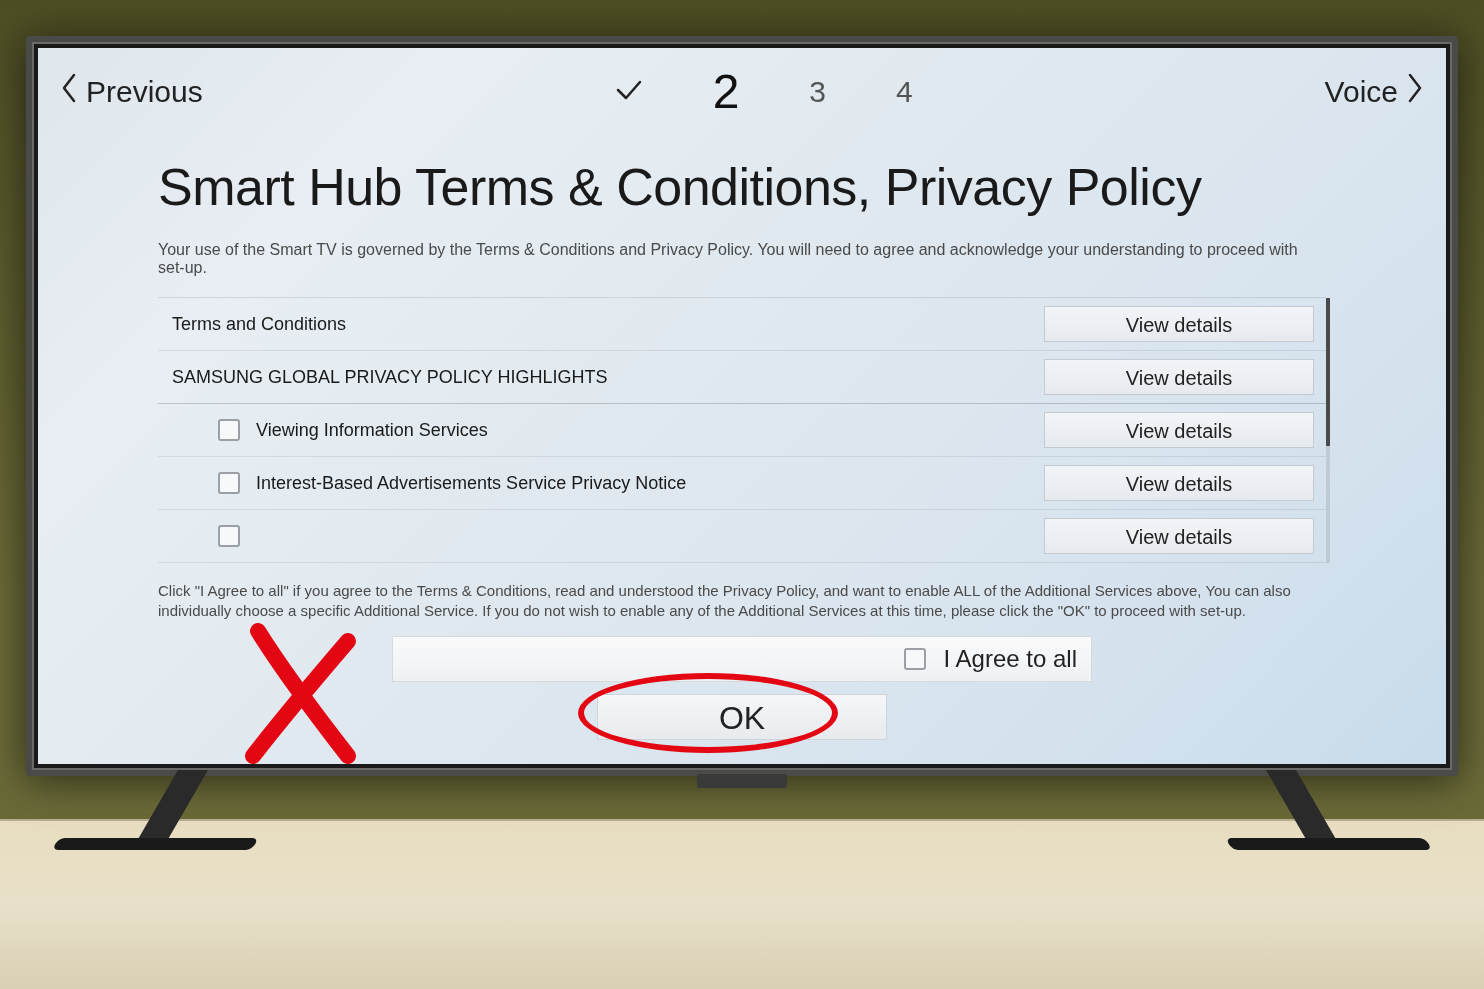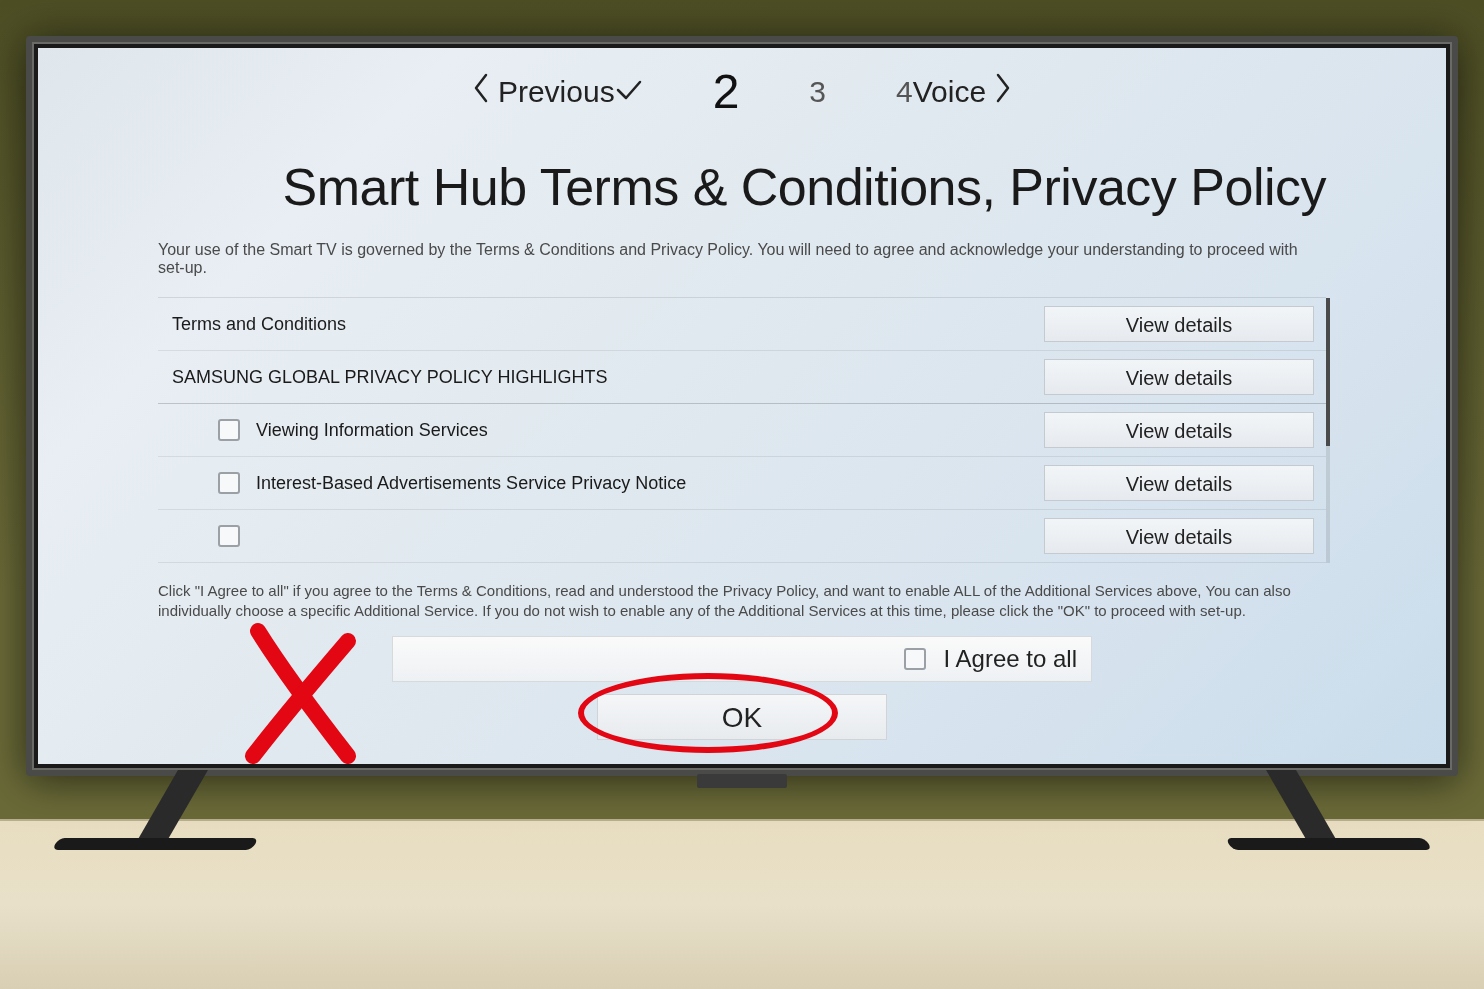--- a/index.html
+++ b/index.html
@@ -38,34 +38,34 @@
   }
   .screen {
     position: absolute; inset: 6px;
     background: linear-gradient(135deg, #dfe6ec 0%, #e8eef3 20%, #dfe8ef 50%, #d5e2ee 80%, #c8dceb 100%);
     overflow: hidden;
     color: #2a2a2a;
   }
 
   
   .topbar {
-    display: flex; align-items: center; justify-content: center;
+    display: flex; align-items: center; justify-content: space-between;
     padding: 16px 22px 8px 22px;
     font-size: 30px;
     color: #222;
   }
   .nav-btn { display: flex; align-items: center; gap: 8px; cursor: pointer; }
   .stepper { display: flex; align-items: center; gap: 70px; font-size: 30px; color: #555; }
   .stepper .current { font-size: 48px; font-weight: 400; color: #111; }
   .chev { display: inline-block; }
 
   
   .content { padding: 30px 120px 0 120px; }
   .title {
-    text-align: right; font-size: 52px; font-weight: 400; color: #1a1a1a;
+    text-align: left; font-size: 52px; font-weight: 400; color: #1a1a1a;
     letter-spacing: -0.5px;
   }
   .subtitle {
     margin-top: 24px; font-size: 16px; color: #4a4a4a; text-align: left;
   }
 
   .list-wrap {
     position: relative;
     margin-top: 20px;
     border-top: 1px solid rgba(0,0,0,0.1);
@@ -110,21 +110,21 @@
     padding: 8px 14px;
     display: flex; align-items: center; gap: 18px;
     font-size: 24px; color: #222; justify-content: flex-end;
   }
 
   .ok-btn {
     margin: 12px auto 0 auto; display: block;
     width: 290px; height: 46px; line-height: 46px; text-align: center;
     background: linear-gradient(to bottom, #f4f6f8, #e8ebee);
     border: 1px solid #d0d4d8;
-    font-size: 28px; color: #222; cursor: pointer;
+    font-size: 32px; color: #222; cursor: pointer;
   }
 
   
   .annot { position: absolute; pointer-events: none; }
   .red-x {
     position: absolute; left: 200px; top: 568px; width: 130px; height: 150px;
   }
   .red-x svg { width: 100%; height: 100%; }
   .red-circle {
     position: absolute; left: 540px; top: 625px; width: 260px; height: 80px;

